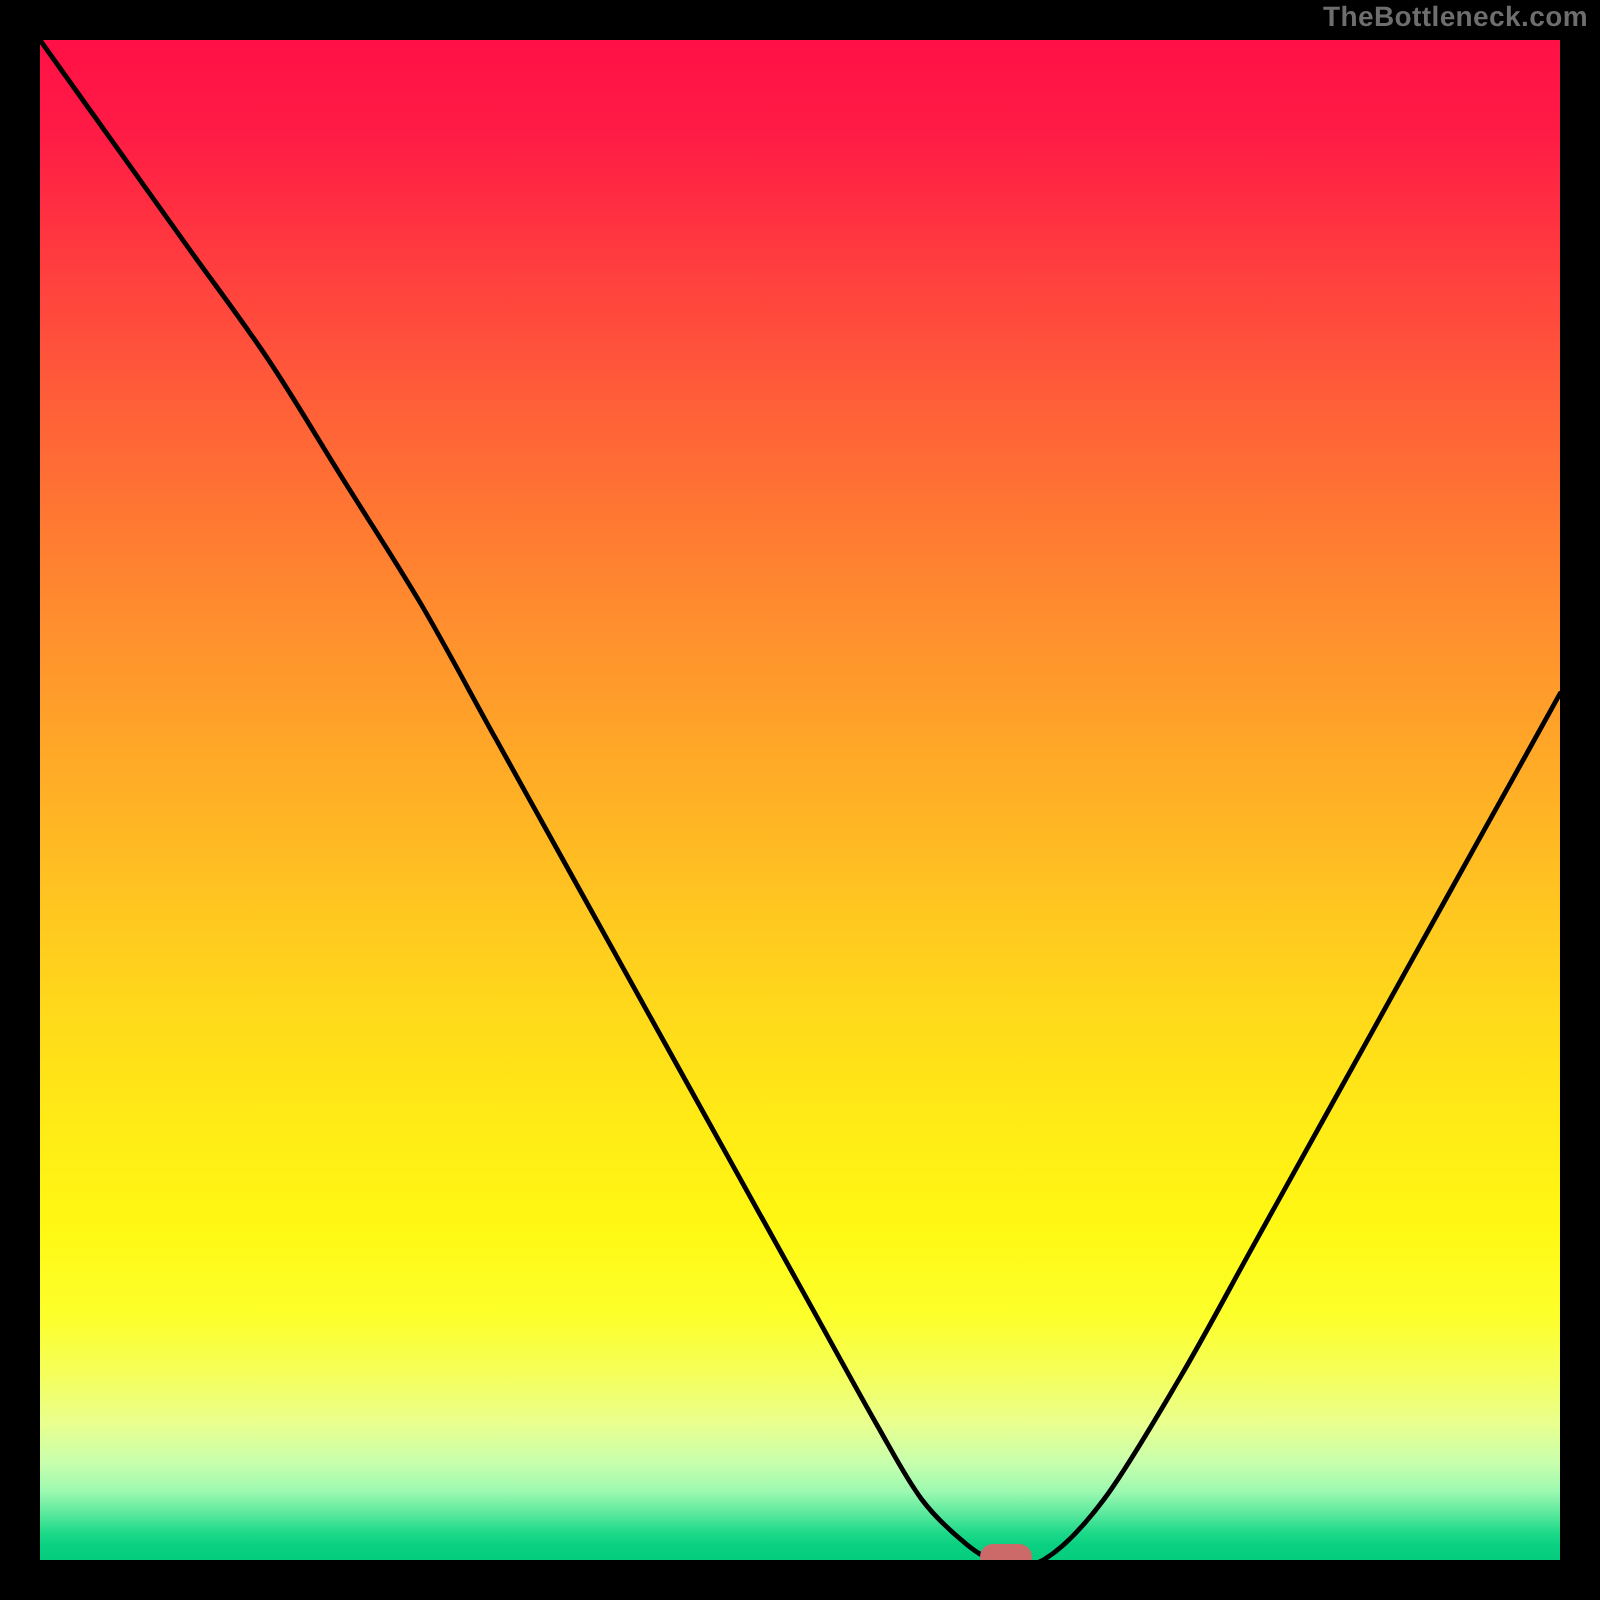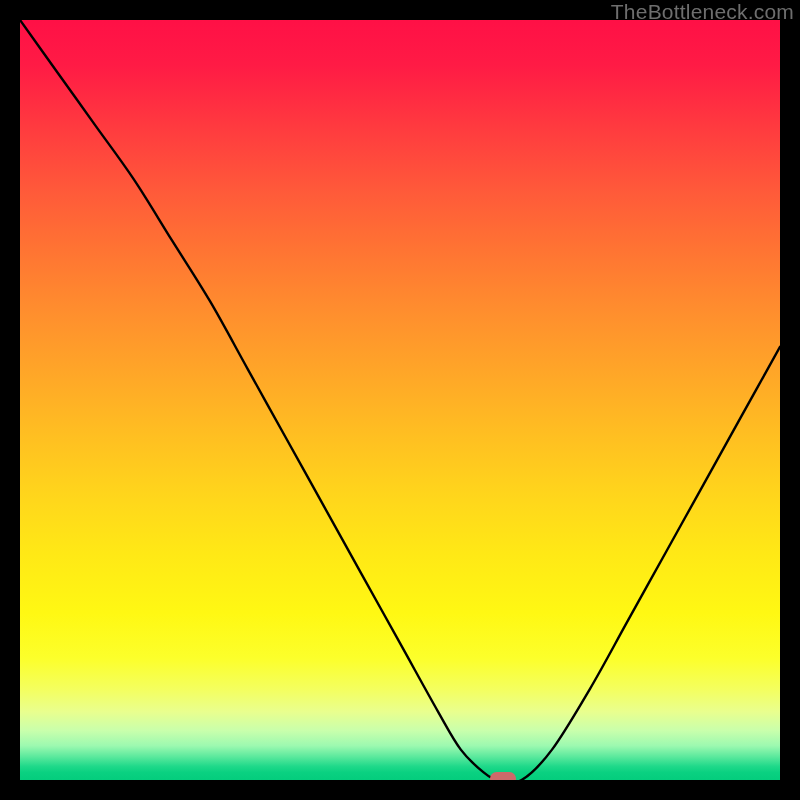--- a/index.html
+++ b/index.html
@@ -53,22 +53,22 @@
       #1fd98a 98.2%,
       #0ad181 99%,
       #04cd7d 100%
     );
   }
   .watermark {
     position: absolute;
     top: 0px;
     right: 6px;
     color: #6e6e6e;
-    font-size: 21px;
-    font-weight: 400;
+    font-size: 14px;
+    font-weight: 700;
     letter-spacing: 0.2px;
     user-select: none;
   }
   svg.curve {
     position: absolute;
     left: 0;
     top: 0;
     width: 100%;
     height: 100%;
   }

